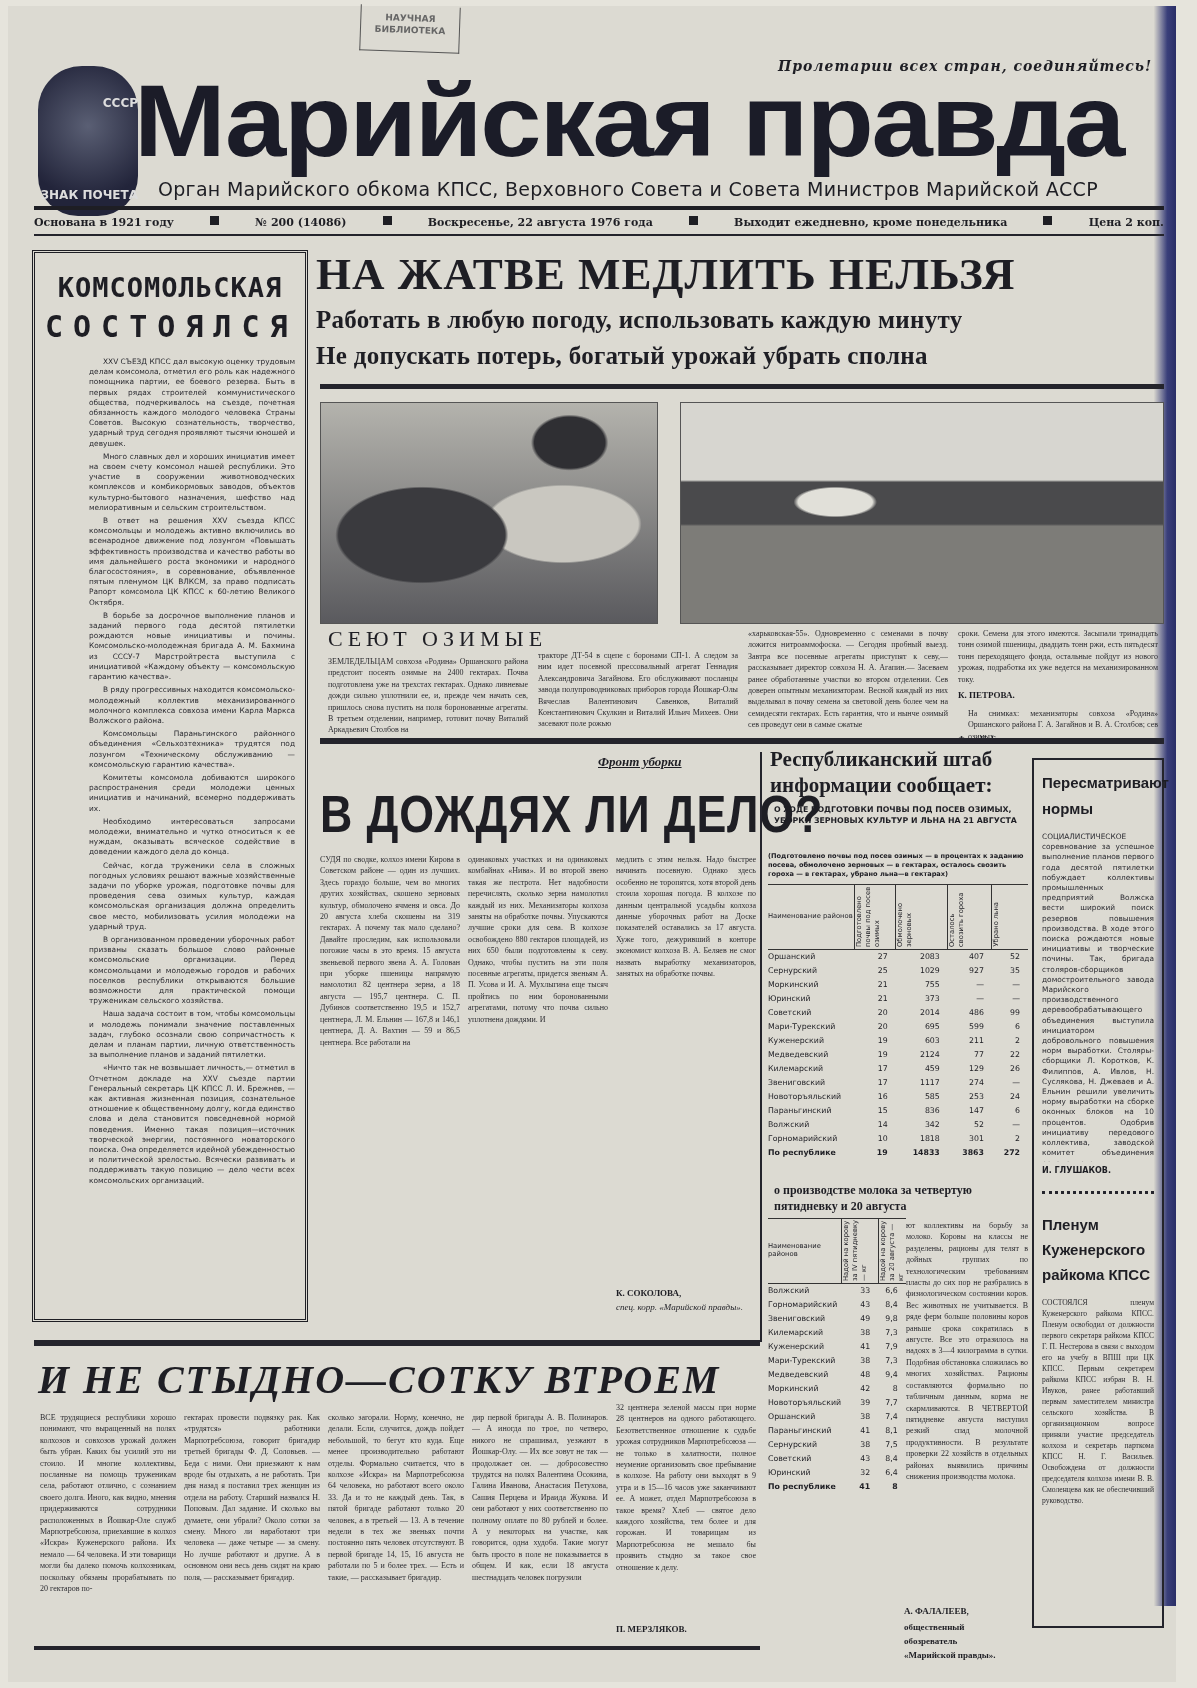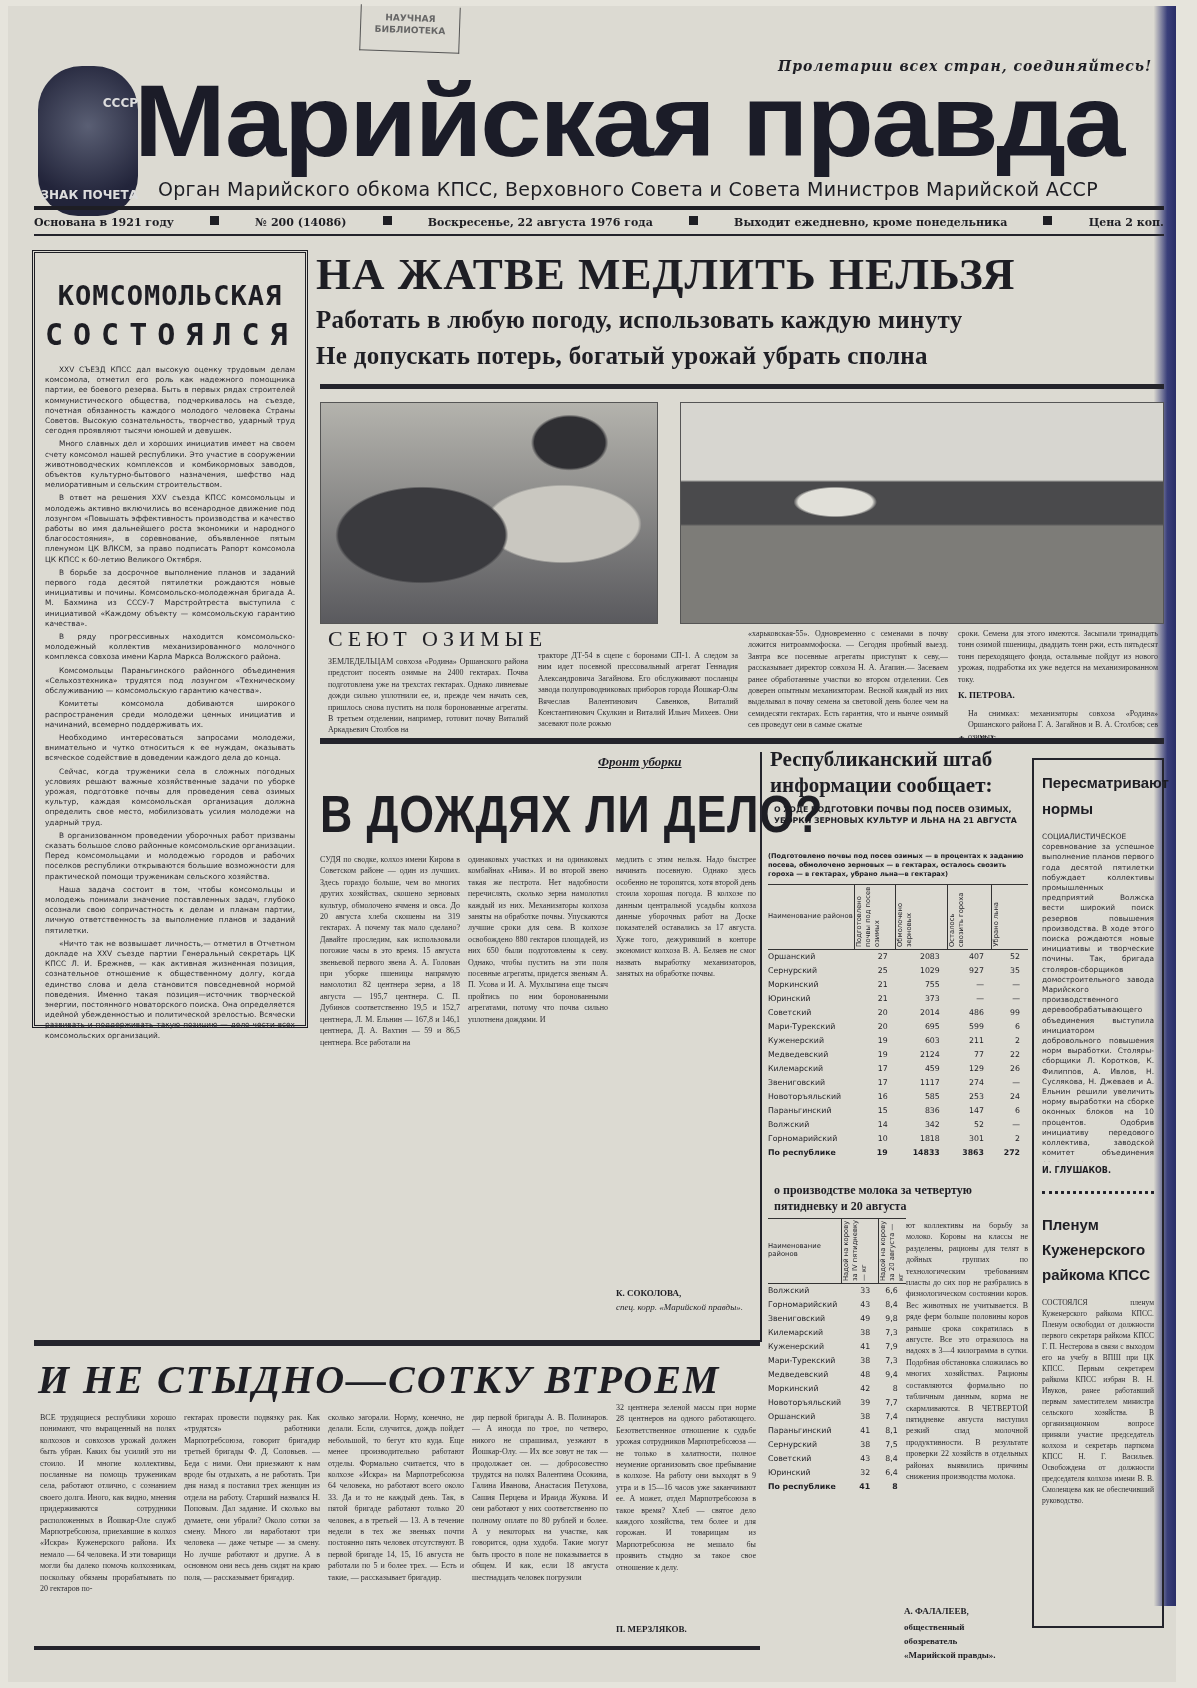--- a/index.html
+++ b/index.html
@@ -10,21 +10,21 @@
   .abs { position: absolute; }
   .stamp { left: 352px; top: 0; width: 100px; height: 46px; border: 1px solid #555; border-top: none; font: bold 9px "DejaVu Sans", sans-serif; color: #666; text-align: center; padding-top: 6px; line-height: 12px; transform: rotate(2deg); }
   .motto { left: 770px; top: 52px; font: italic bold 14px "DejaVu Serif", serif; letter-spacing: 1px; }
   .emblem { left: 30px; top: 60px; width: 100px; height: 150px; border-radius: 44px 44px 40px 40px; background: radial-gradient(circle at 50% 40%, #5a5f74, #22243a 70%); color: #ddd; font: bold 12px "DejaVu Sans", sans-serif; text-align: right; padding-top: 30px; }
   .emblem .badge { display:block; margin-top: 78px; font-size: 12px; }
   .masthead { left: 126px; top: 60px; font: bold 102px "Liberation Sans", sans-serif; letter-spacing: -2px; line-height: 110px; transform: scaleX(1.08); transform-origin: left; color: #1b1c28; }
   .organ { left: 150px; top: 172px; font: 19px "DejaVu Sans", sans-serif; letter-spacing: 0.3px; }
   .rule-thick { height: 4px; background: #1e1e24; }
   .infobar { left: 26px; top: 210px; width: 1130px; display: flex; justify-content: space-between; font: bold 11px "DejaVu Serif", serif; }
   .infobar .sq { display:inline-block; width: 9px; height: 9px; background:#1e1e24; }
-  .box-left { left: 24px; top: 244px; width: 276px; height: 778px; border: 3px double #1e1e24; padding: 24px 10px; }
+  .box-left { left: 24px; top: 244px; width: 276px; height: 1072px; border: 3px double #1e1e24; padding: 16px 10px; }
   .kom-title { font: bold 27px "DejaVu Sans Mono", monospace; text-align: center; letter-spacing: 1px; line-height: 38px; }
   .kom-title2 { font: bold 30px "DejaVu Sans Mono", monospace; text-align: center; letter-spacing: 10px; line-height: 40px; }
   .smalltext { font: 7.4px/10.2px "DejaVu Sans", sans-serif; text-align: justify; color: #2a2a30; }
   .smalltext p { text-indent: 14px; margin-bottom: 3px; }
   .main-head { left: 308px; top: 242px; font: bold 45px "Liberation Serif", serif; letter-spacing: 1px; }
   .sub-head { left: 308px; font: bold 25px "Liberation Serif", serif; letter-spacing: 0.3px; }
   .photo { background: repeating-linear-gradient(45deg,#8c8b88 0 2px,#a9a8a3 2px 4px); border: 1px solid #555; }
   .photo1 { left: 312px; top: 396px; width: 338px; height: 222px; background: radial-gradient(ellipse at 30% 60%, #3a3a3e 0 25%, transparent 26%), radial-gradient(ellipse at 72% 55%, #c9c7c0 0 22%, transparent 23%), radial-gradient(ellipse at 74% 18%, #2f2f33 0 10%, transparent 11%), linear-gradient(#b4b3ad, #5a5a5e); }
   .photo2 { left: 672px; top: 396px; width: 484px; height: 222px; background: radial-gradient(ellipse at 32% 45%, #e1e0d9 0 8%, transparent 9%), linear-gradient(180deg,#d7d6d0 0 35%, #4a4a4c 36% 55%, #7d7c78 56% 100%); }
   .caption-head { left: 320px; top: 620px; font: 22px "Liberation Serif", serif; letter-spacing: 5px; }
@@ -82,21 +82,21 @@
     <span class="sq"></span>
     <span>Выходит ежедневно, кроме понедельника</span>
     <span class="sq"></span>
     <span>Цена 2 коп.</span>
   </div>
   <div class="abs" style="left:26px;top:228px;width:1130px;height:2px;background:#24242c;"></div>
 
   <div class="abs box-left">
     <div class="kom-title">КОМСОМОЛЬСКАЯ</div>
     <div class="kom-title2">СОСТОЯЛСЯ</div>
-    <div class="smalltext" style="margin-top:10px;">
+    <div class="smalltext" style="margin-top:10px;margin-left:44px;">
       <p>XXV СЪЕЗД КПСС дал высокую оценку трудовым делам комсомола, отметил его роль как надежного помощника партии, ее боевого резерва. Быть в первых рядах строителей коммунистического общества, подчеркивалось на съезде, почетная обязанность каждого молодого человека Страны Советов. Высокую сознательность, творчество, ударный труд сегодня проявляют тысячи юношей и девушек.</p>
       <p>Много славных дел и хороших инициатив имеет на своем счету комсомол нашей республики. Это участие в сооружении животноводческих комплексов и комбикормовых заводов, объектов культурно-бытового назначения, шефство над мелиоративным и сельским строительством.</p>
       <p>В ответ на решения XXV съезда КПСС комсомольцы и молодежь активно включились во всенародное движение под лозунгом «Повышать эффективность производства и качество работы во имя дальнейшего роста экономики и народного благосостояния», в соревнование, объявленное пятым пленумом ЦК ВЛКСМ, за право подписать Рапорт комсомола ЦК КПСС к 60-летию Великого Октября.</p>
       <p>В борьбе за досрочное выполнение планов и заданий первого года десятой пятилетки рождаются новые инициативы и почины. Комсомольско-молодежная бригада А. М. Бахмина из СССУ-7 Марстройтреста выступила с инициативой «Каждому объекту — комсомольскую гарантию качества».</p>
       <p>В ряду прогрессивных находится комсомольско-молодежный коллектив механизированного молочного комплекса совхоза имени Карла Маркса Волжского района.</p>
       <p>Комсомольцы Параньгинского районного объединения «Сельхозтехника» трудятся под лозунгом «Техническому обслуживанию — комсомольскую гарантию качества».</p>
       <p>Комитеты комсомола добиваются широкого распространения среди молодежи ценных инициатив и начинаний, всемерно поддерживать их.</p>
       <p>Необходимо интересоваться запросами молодежи, внимательно и чутко относиться к ее нуждам, оказывать всяческое содействие в доведении каждого дела до конца.</p>
       <p>Сейчас, когда труженики села в сложных погодных условиях решают важные хозяйственные задачи по уборке урожая, подготовке почвы для проведения сева озимых культур, каждая комсомольская организация должна определить свое место, мобилизовать усилия молодежи на ударный труд.</p>
       <p>В организованном проведении уборочных работ призваны сказать большое слово районные комсомольские организации. Перед комсомольцами и молодежью городов и рабочих поселков республики открываются большие возможности для практической помощи труженикам сельского хозяйства.</p>

